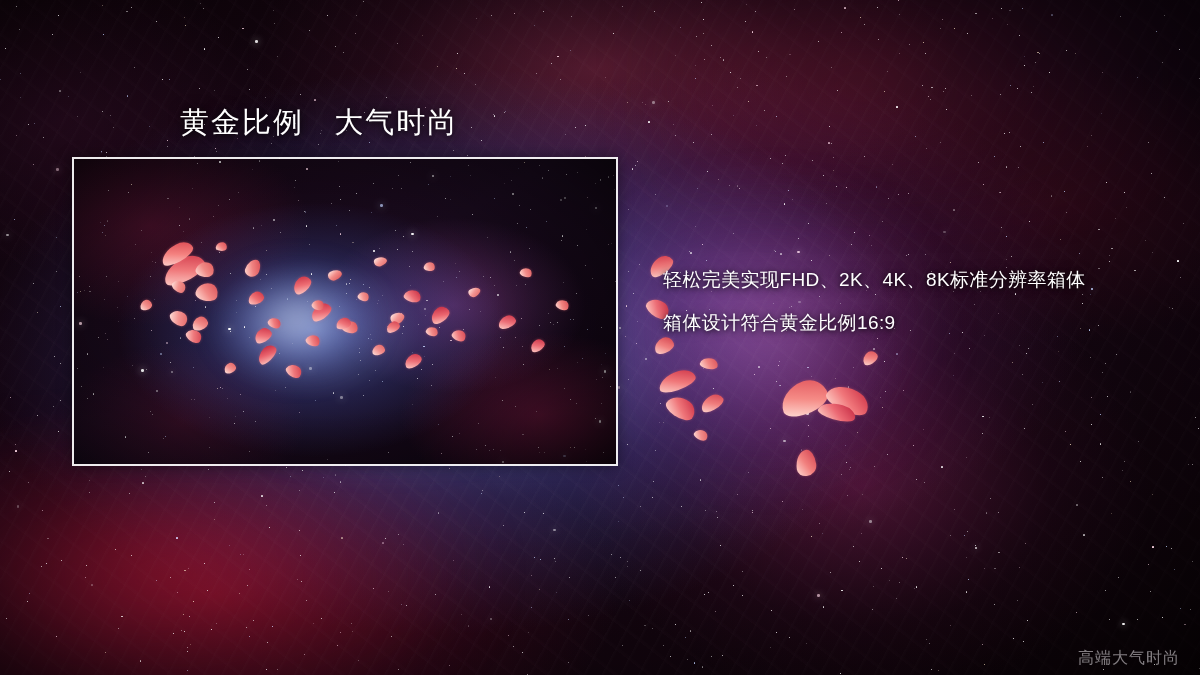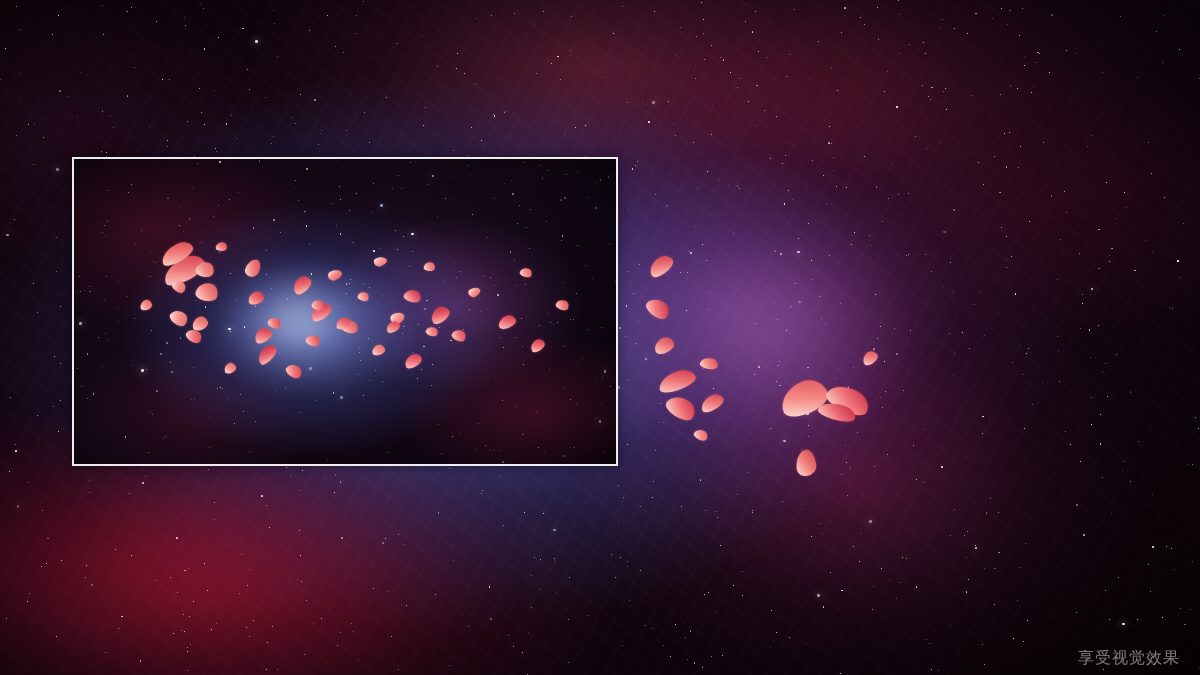--- a/index.html
+++ b/index.html
@@ -1433,18 +1433,21 @@
       <span class="petal" style="left:666px;top:398px;width:30px;height:20px;background:linear-gradient(30deg, #ffd9d1 0%, #ef767a 48%, #cb2c43 100%);transform:rotate(35deg);opacity:1;"></span>
       <span class="petal" style="left:700px;top:396px;width:24px;height:14px;background:linear-gradient(40deg, #ffdcd5 0%, #f07e7e 48%, #d23c4b 100%);transform:rotate(-28deg);opacity:1;"></span>
       <span class="petal" style="left:780px;top:382px;width:48px;height:32px;background:linear-gradient(22deg, #ffe6de 0%, #f58b86 48%, #e0525a 100%);transform:rotate(-20deg);opacity:1;"></span>
       <span class="petal" style="left:826px;top:388px;width:44px;height:24px;background:linear-gradient(26deg, #ffd6cc 0%, #f0767a 48%, #cd3045 100%);transform:rotate(28deg);opacity:1;"></span>
       <span class="petal" style="left:818px;top:404px;width:38px;height:16px;background:linear-gradient(36deg, #ffd0c6 0%, #ec6a74 48%, #c32640 100%);transform:rotate(16deg);opacity:1;"></span>
       <span class="petal" style="left:796px;top:450px;width:20px;height:26px;background:linear-gradient(60deg, #ffdcd4 0%, #f1807e 48%, #d4414f 100%);transform:rotate(-8deg);opacity:1;"></span>
       <span class="petal" style="left:694px;top:430px;width:14px;height:10px;background:linear-gradient(48deg, #ffe5df 0%, #f28e8c 48%, #de5a5c 100%);transform:rotate(30deg);opacity:1;"></span>
       <span class="petal" style="left:862px;top:352px;width:16px;height:12px;background:linear-gradient(42deg, #ffdfd8 0%, #f18482 48%, #d84a52 100%);transform:rotate(-32deg);opacity:1;"></span>
     </div>
 
+  <div class="title">黄金比例   大气时尚</div>
 
   <div class="body-text">
+    <div class="body-line">轻松完美实现FHD、2K、4K、8K标准分辨率箱体</div>
+    <div class="body-line">箱体设计符合黄金比例16:9</div>
   </div>
 
-  <div class="watermark">享受视觉效果</div>
+  <div class="watermark">高端大气时尚</div>
 </div>
 
 </body></html>

